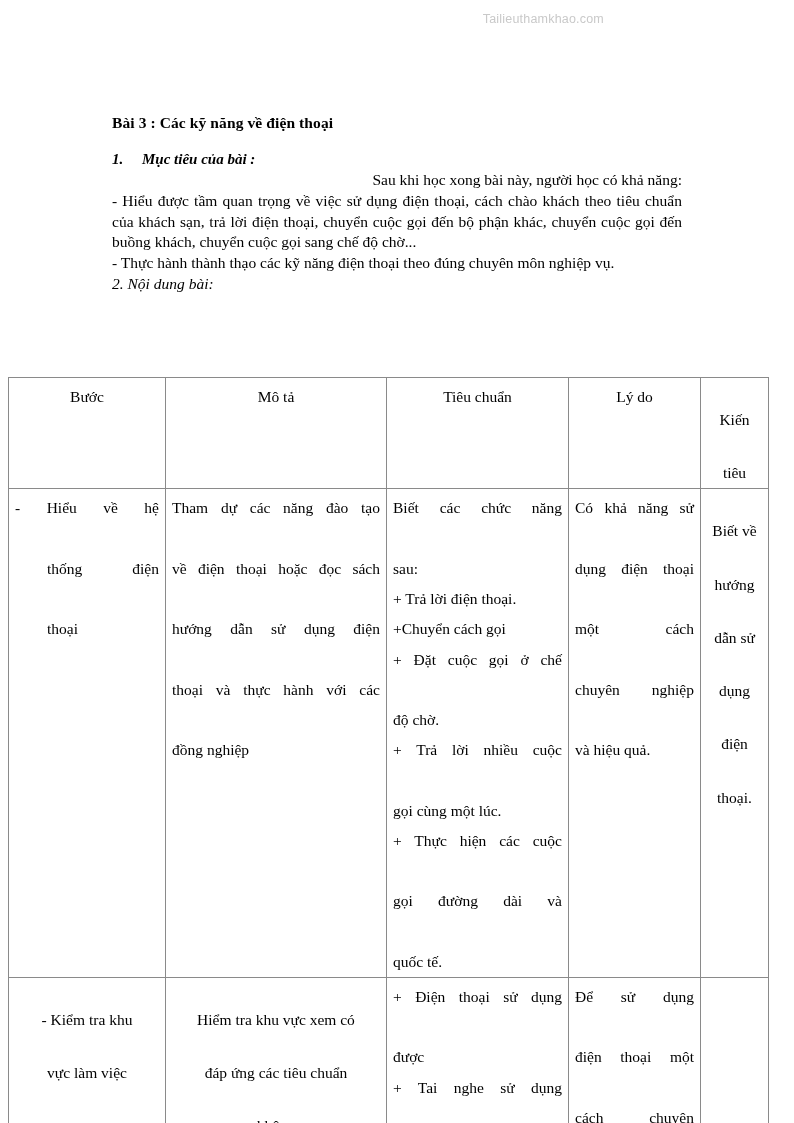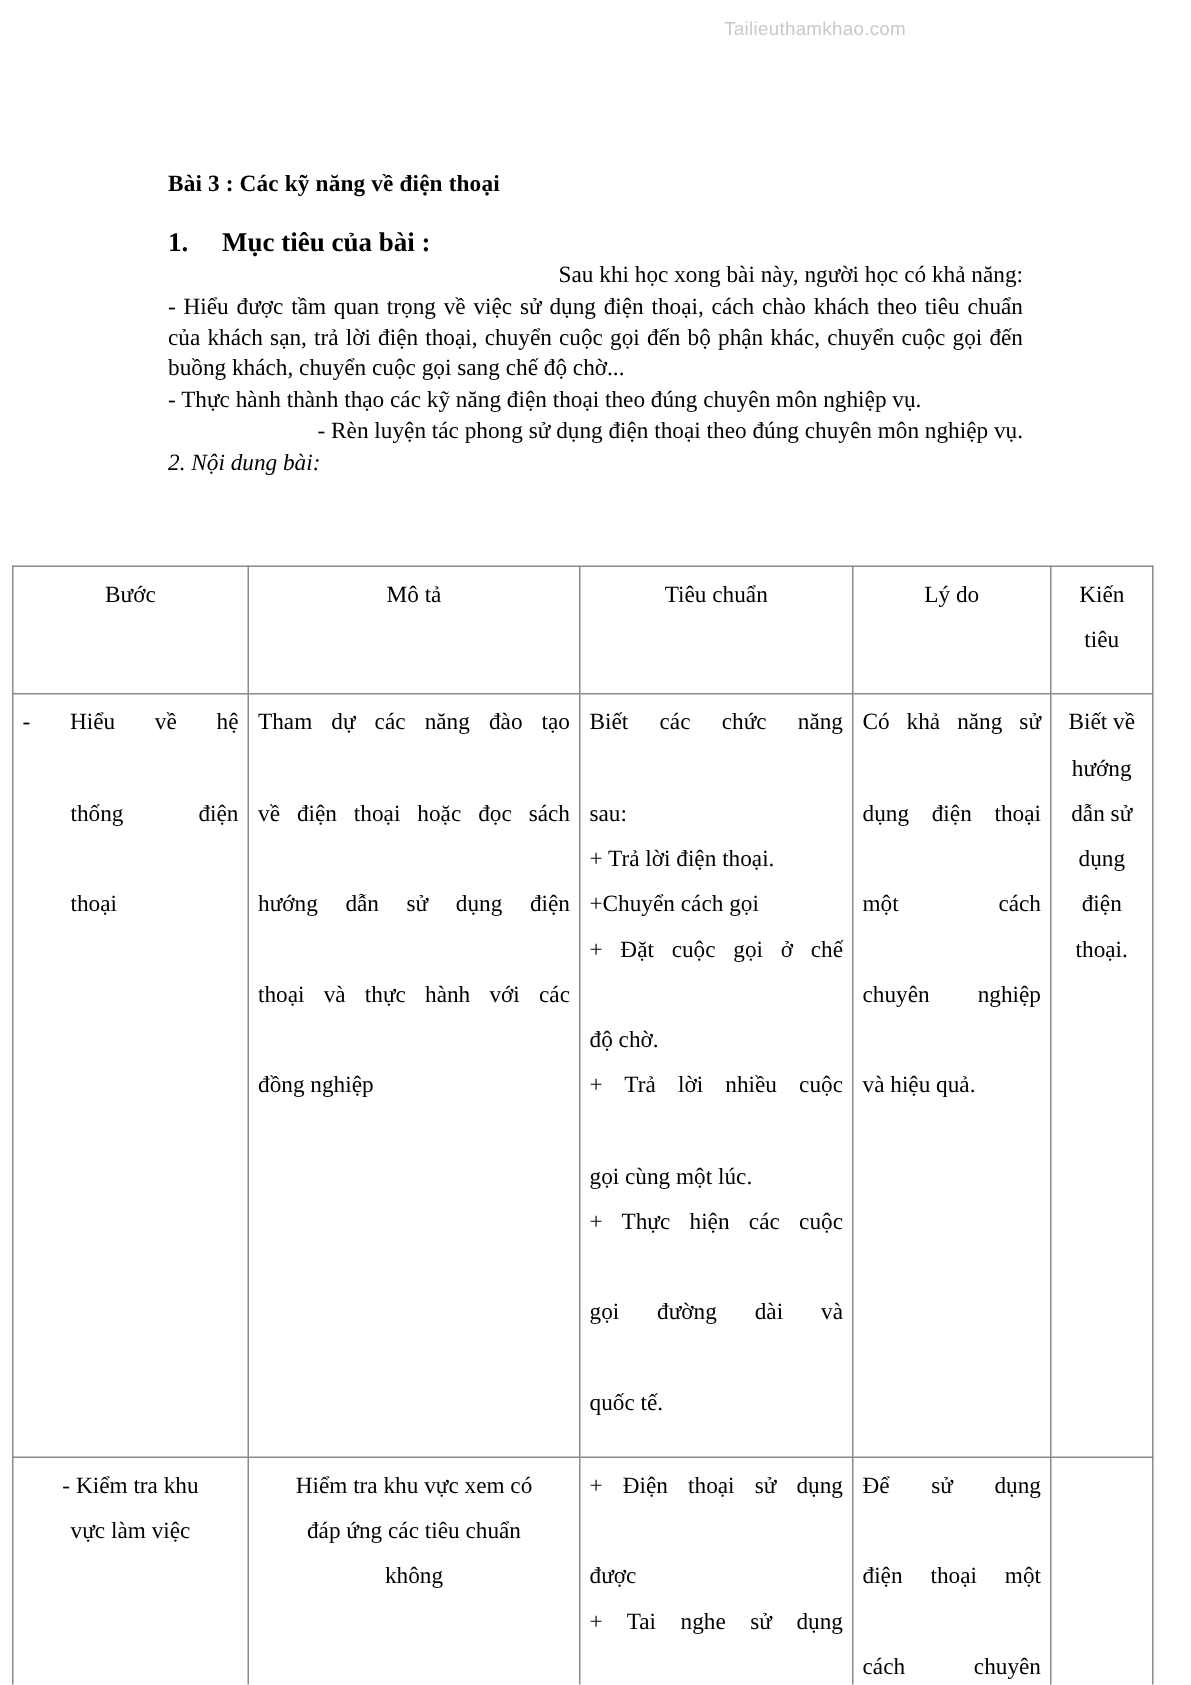--- a/index.html
+++ b/index.html
@@ -47,21 +47,22 @@
     text-align: left;
     font-weight: bold;
     font-size: 15.5px;
     line-height: 1.32;
     margin: 0 0 17px 0;
     letter-spacing: 0.1px;
   }
 
   .sec-heading {
     font-weight: bold;
-    font-size: 18px;
+    font-style: italic;
+    font-size: 15px;
     line-height: 1.33;
     margin: 0;
     white-space: pre;
   }
 
   .para {
     font-size: 15.5px;
     line-height: 1.335;
     margin: 0;
     text-align: justify;
@@ -92,21 +93,21 @@
   }
   table.content-table {
     border-collapse: collapse;
     width: 760px;
     table-layout: fixed;
   }
   table.content-table td,
   table.content-table th {
     border: 1px solid #8a8a8a;
     vertical-align: top;
-    padding: 4px 6px 20px 6px;
+    padding: 4px 6px 0 6px;
     font-size: 15.5px;
     line-height: 1.95;
     font-weight: normal;
   }
   
   col.c1 { width: 157px; }
   col.c2 { width: 221px; }
   col.c3 { width: 182px; }
   col.c4 { width: 132px; }
   col.c5 { width: 68px; }
@@ -117,21 +118,21 @@
     vertical-align: top;
     line-height: 1.95;
   }
   thead td.hdr-stack {
     line-height: 1.95;
   }
 
   td.j  { text-align: justify; text-justify: inter-word; }
   td.c  { text-align: center; }
 
-  td.j > .ln, td.c > .ln { display: block; }
+  td.j > .ln, td.c > .ln { display: block; margin-top: 23px; }
 
   
   .jline {
     text-align: justify;
     text-justify: inter-word;
   }
   .jline::after {
     content: "";
     display: inline-block;
     width: 100%;
@@ -150,21 +151,20 @@
   <div class="doc">
 
     <div class="doc-title">Bài 3 : Các kỹ năng về điện thoại</div>
 
     <div class="sec-heading">1.	Mục tiêu của bài :</div>
 
     <div class="para nojust">Sau khi học xong bài này, người học có khả năng:</div>
 
     <div class="para">-  Hiểu được tầm quan trọng về việc sử dụng điện thoại, cách chào khách theo tiêu chuẩn của khách sạn, trả lời điện thoại, chuyển cuộc gọi đến bộ phận khác, chuyển cuộc gọi đến buồng khách, chuyển cuộc gọi sang chế độ chờ...</div>
     <div class="para">-  Thực hành thành thạo các kỹ năng điện thoại theo đúng chuyên môn nghiệp vụ.</div>
-    <div class="para nojust">- Rèn luyện tác phong sử dụng điện thoại theo đúng chuyên môn nghiệp vụ.</div>
 
     <div class="sec-heading2">2. Nội dung bài:</div>
 
   </div>
 
   <div class="tbl-wrap">
     <table class="content-table">
       <colgroup>
         <col class="c1">
           <col class="c2">

